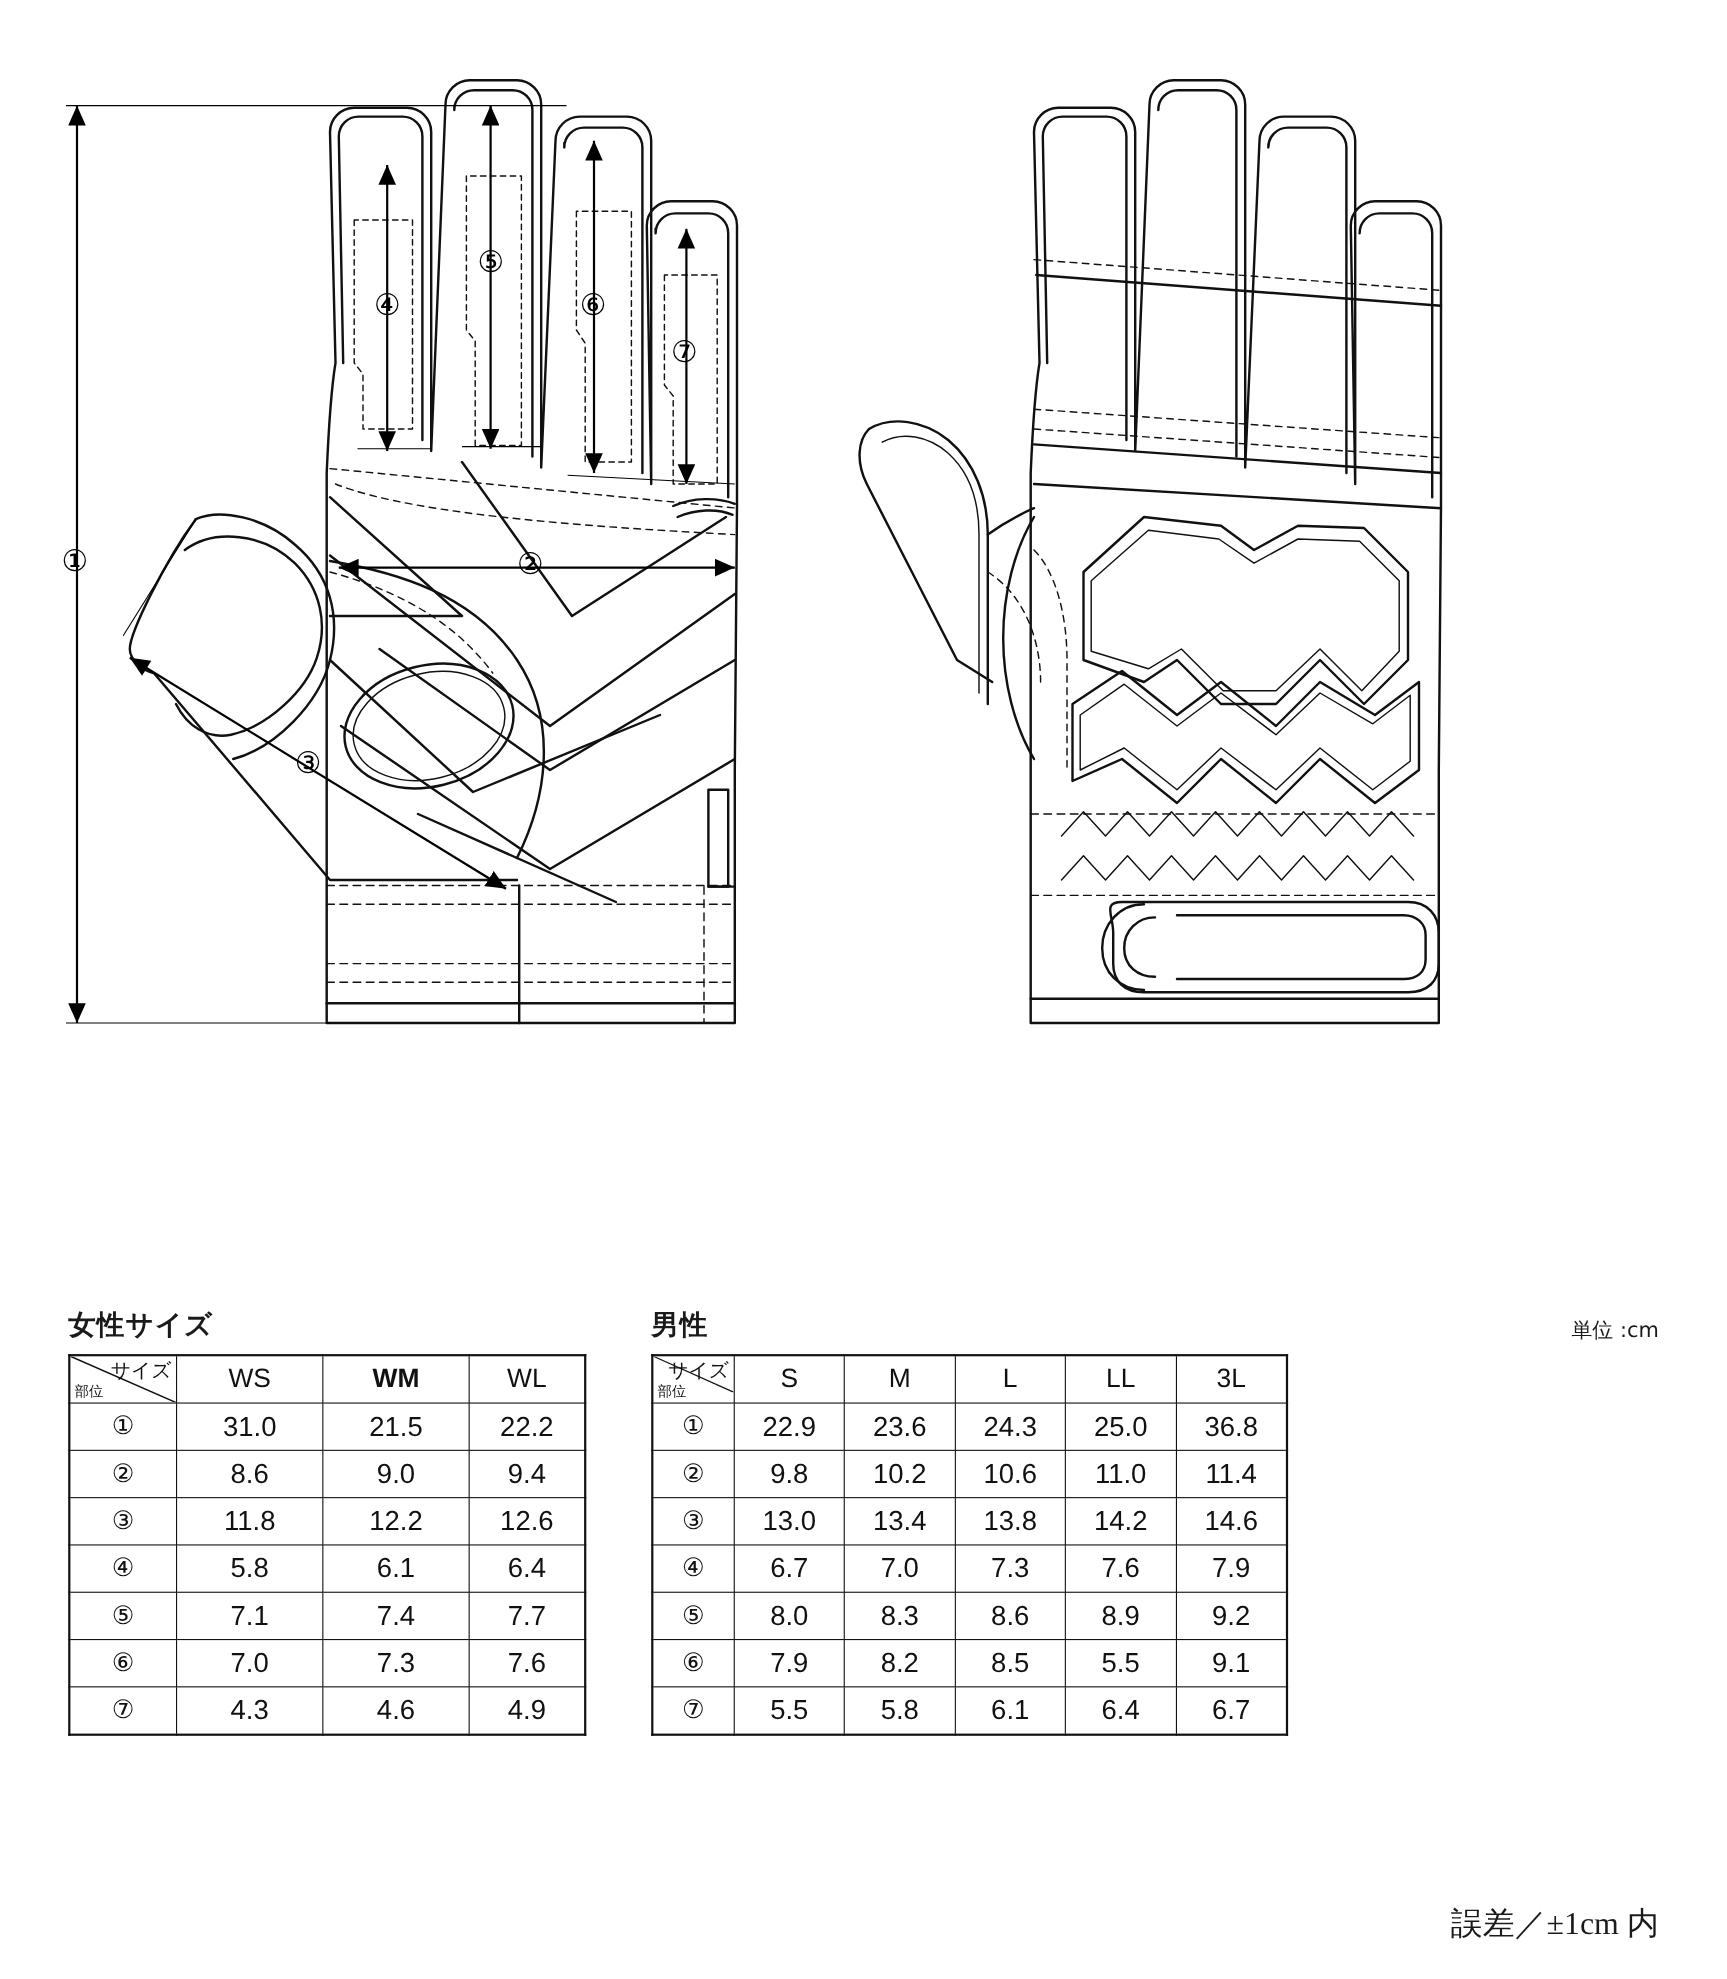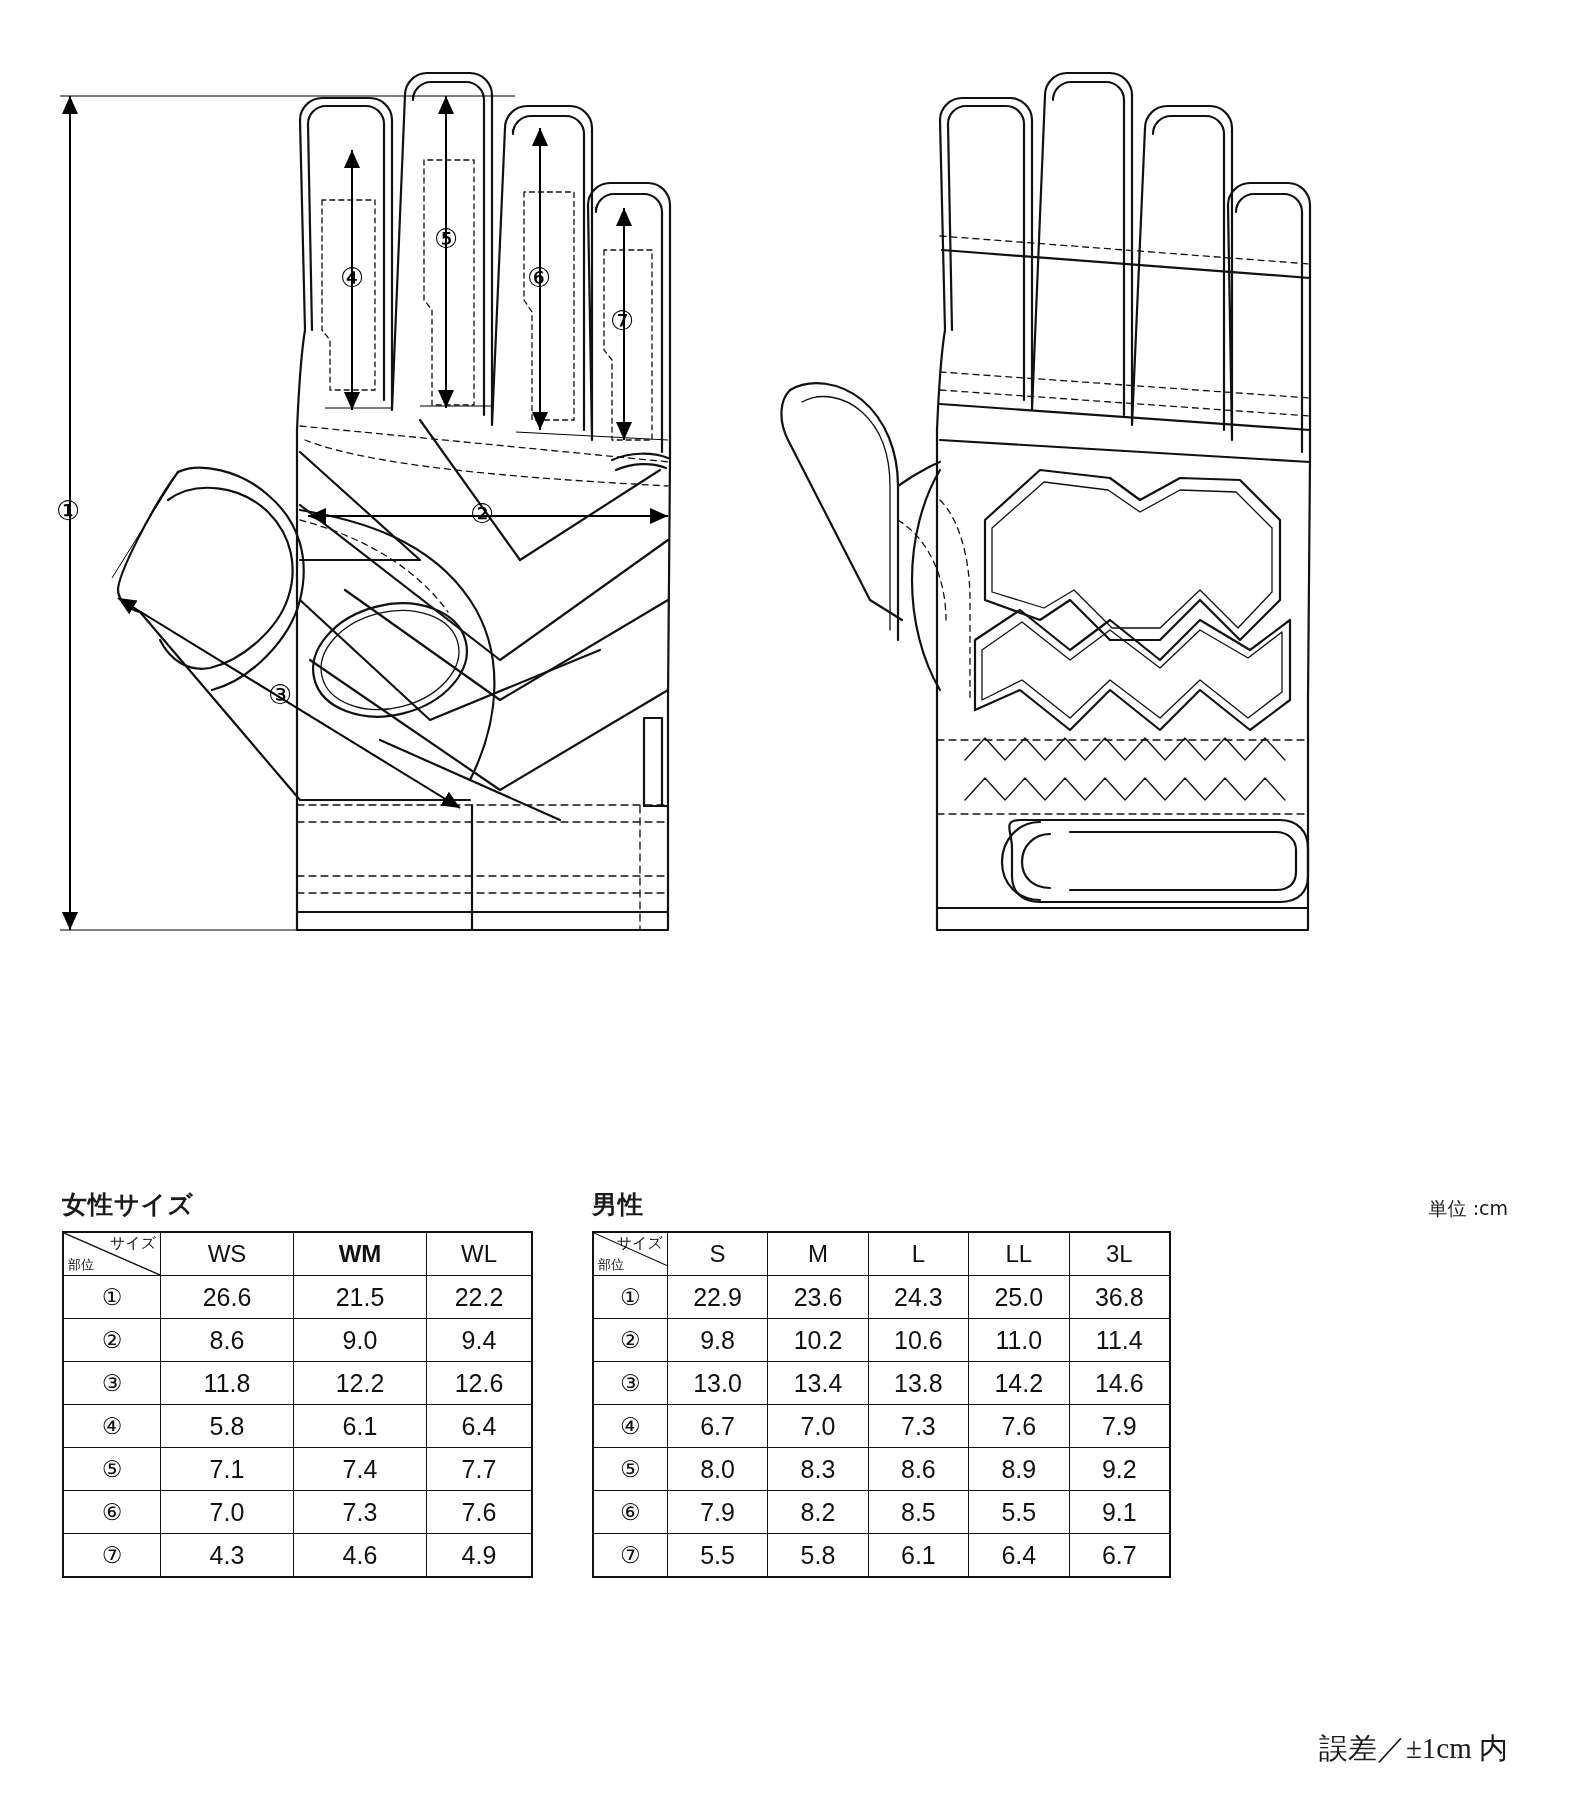--- a/index.html
+++ b/index.html
@@ -88,21 +88,21 @@
     overflow: hidden;
   }
   .corner .diag {
     position: absolute;
     left: 0; top: 0; right: 0; bottom: 0;
   }
   .corner .lbl-size {
     position: absolute;
     right: 4px;
     top: 1px;
-    font-size: 15px;
+    font-size: 18px;
     font-family: "DejaVu Sans", sans-serif;
   }
   .corner .lbl-part {
     position: absolute;
     left: 4px;
     bottom: 1px;
     font-size: 13px;
     font-family: "DejaVu Sans", sans-serif;
   }
   .unit-note {
@@ -312,21 +312,21 @@
               <span class="lbl-part">部位</span>
             </th>
             <th class="hdrcell" style="width:132px;">WS</th>
             <th class="hdrcell" style="width:132px;font-weight:bold;">WM</th>
             <th class="hdrcell" style="width:104px;">WL</th>
           </tr>
         </thead>
         <tbody>
           <tr>
             <td class="rowlabel">①</td>
-            <td>26.6</td>
+            <td>31.0</td>
             <td>21.5</td>
             <td>22.2</td>
           </tr>
           <tr>
             <td class="rowlabel">②</td>
             <td>8.6</td>
             <td>9.0</td>
             <td>9.4</td>
           </tr>
           <tr>

